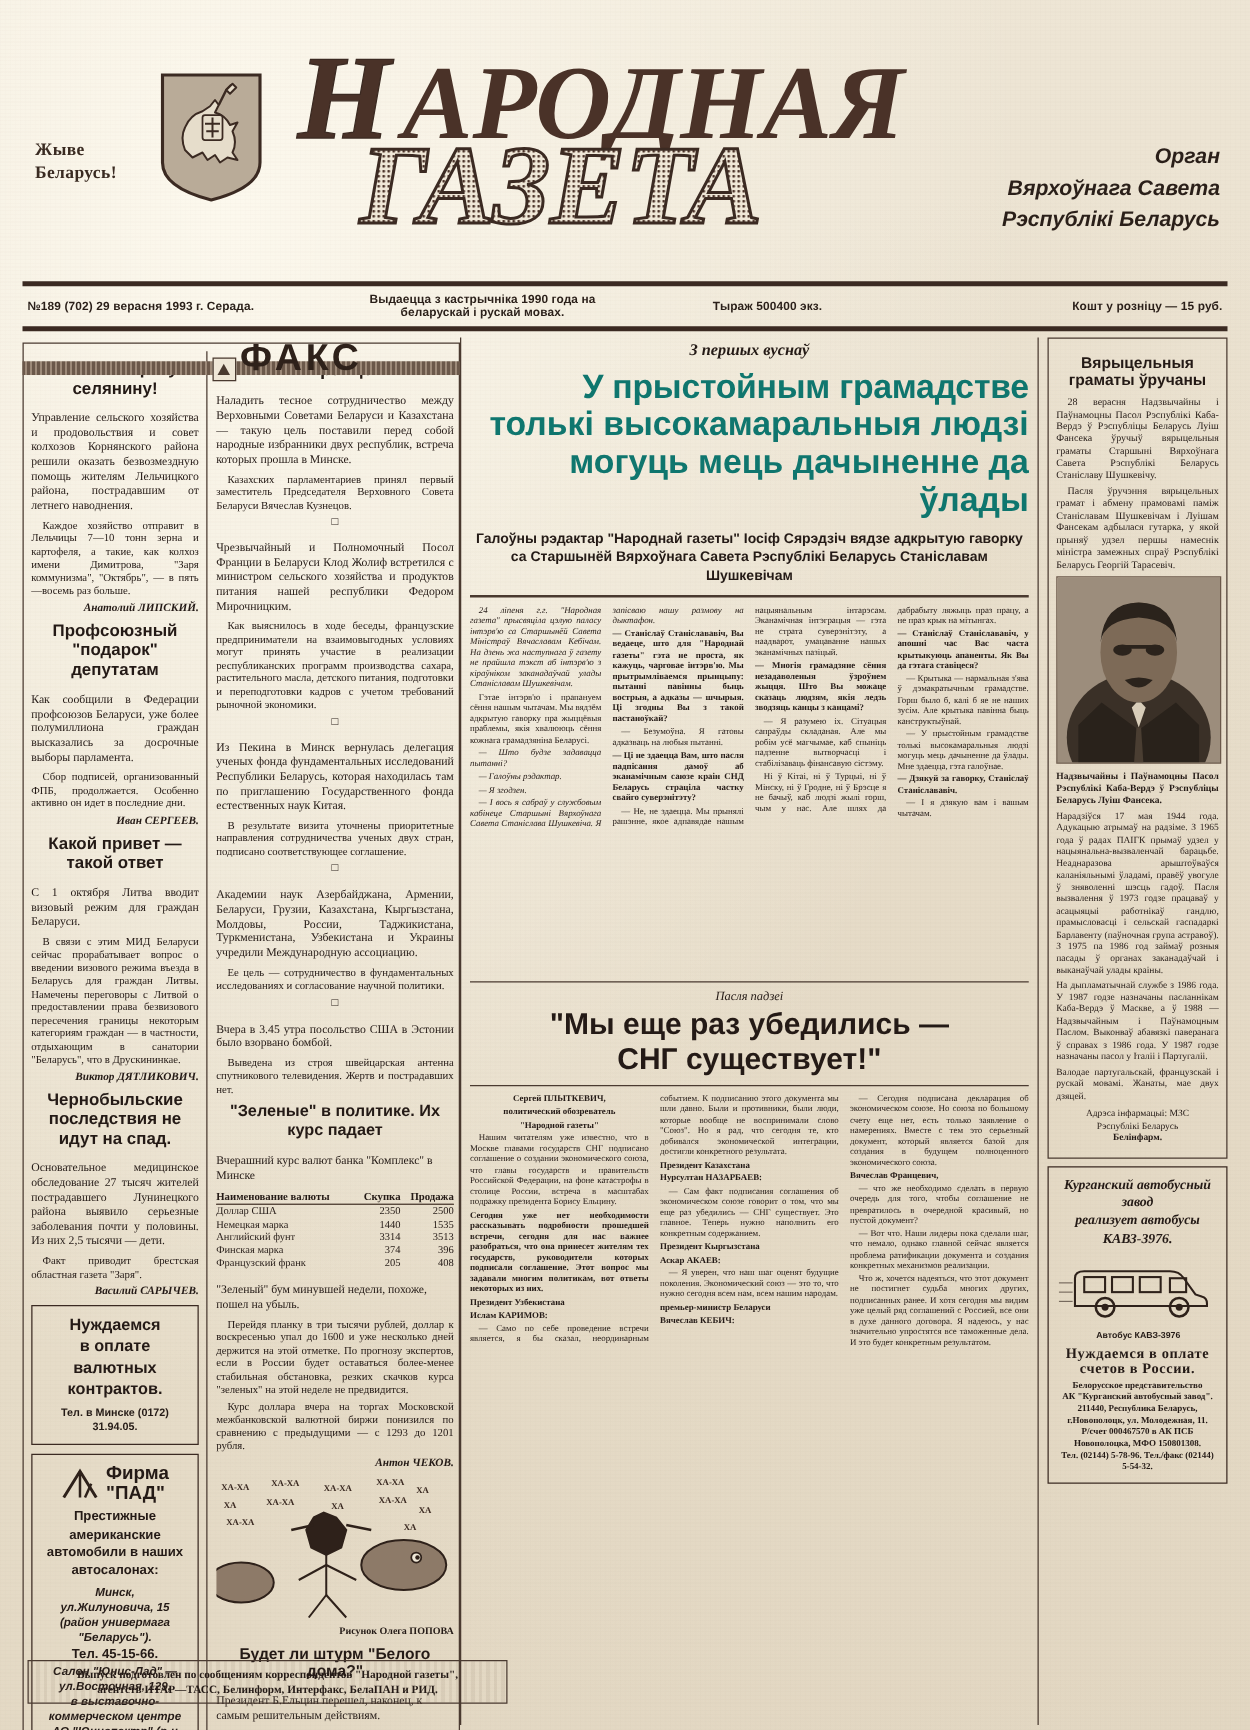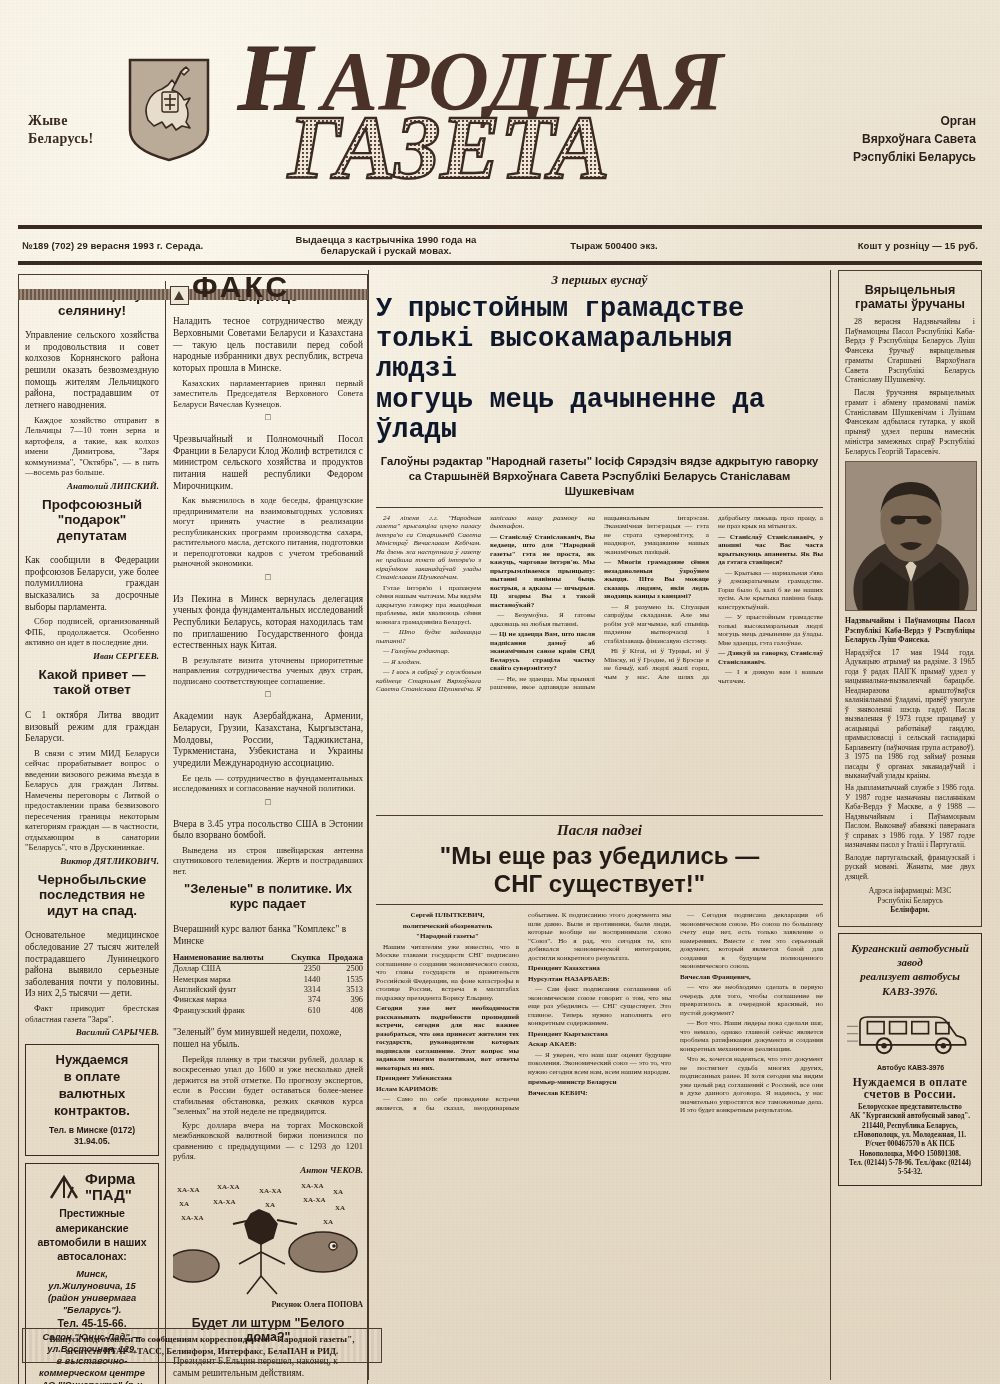--- a/index.html
+++ b/index.html
@@ -26,22 +26,22 @@
 
   
   .masthead{position:relative;height:225px;}
   .zhyve{position:absolute;left:10px;top:112px;font-family:"Liberation Serif",serif;
     font-weight:700;font-size:14px;line-height:1.25;letter-spacing:.3px;color:#3a2b22;}
   .coat{position:absolute;left:110px;top:58px;width:82px;height:104px;}
   .coat svg{display:block;}
   .logo{position:absolute;left:212px;top:24px;width:560px;height:170px;}
   .logo svg{display:block;}
   .organ{position:absolute;right:6px;top:112px;text-align:right;
-    font-family:"Liberation Sans",sans-serif;font-weight:700;font-size:12px;
-    line-height:1.5;color:#2a1f19;}
+    font-family:"Liberation Sans",sans-serif;font-weight:700;font-size:17px;
+    line-height:1.5;color:#2a1f19;font-style:italic;}
 
   .rule-thick{height:4px;background:#3b2a22;margin:0 0 0 0;}
   .issueline{display:flex;justify-content:space-between;align-items:center;
     font-family:"Liberation Sans",sans-serif;font-weight:700;font-size:9.5px;
     padding:5px 4px 5px 4px;color:#2a1f19;letter-spacing:.1px;}
   .issueline .mid{flex:1;text-align:center;}
   .issueline .lead{width:250px;}
   .issueline .right{width:250px;text-align:right;}
 
   
@@ -88,38 +88,38 @@
   .ad .med{font-family:"Liberation Sans",sans-serif;font-weight:700;font-size:10.5px;line-height:1.35;}
   .ad .ital{font-family:"Liberation Sans",sans-serif;font-weight:700;font-style:italic;font-size:9.3px;line-height:1.3;}
   .ad .sml{font-family:"Liberation Sans",sans-serif;font-weight:700;font-size:8.6px;line-height:1.35;}
   .padhdr{display:flex;align-items:center;justify-content:center;gap:6px;margin-bottom:4px;}
   .padlogo{width:30px;height:26px;}
   .padname{font-family:"Liberation Sans",sans-serif;font-weight:700;font-size:15px;line-height:1.05;text-align:left;}
 
   
   .kicker{font-family:"Liberation Serif",serif;font-style:italic;font-weight:700;
     font-size:13px;text-align:center;margin:2px 0 6px;}
-  .bighead{font-family:Liberation Mono, monospace;font-weight:700;text-align:left;
-    color:#0f172a;}
+  .bighead{font-family:Liberation Sans, sans-serif;font-weight:700;text-align:right;
+    color:#0f766e;}
   .bighead .l1{font-size:27px;line-height:1.12;letter-spacing:-.2px;}
   .bighead .l2{font-size:27px;line-height:1.12;}
   .bighead .l3{font-size:27px;line-height:1.12;}
   .sub{font-family:"Liberation Sans",sans-serif;font-weight:700;font-size:11.2px;
     text-align:center;line-height:1.35;margin:9px 0 7px;}
   .hrule{height:1.3px;background:#4a3a30;margin:6px 0;}
 
   .cols4{column-count:4;column-gap:9px;column-rule:none;}
   .cols3{column-count:3;column-gap:9px;}
   .cols4 p,.cols3 p,.cols2 p{font-size:7.1px;line-height:1.2;margin:0 0 2px;text-align:justify;text-indent:7px;}
   .cols4 p.it,.cols3 p.it,.cols2 p.it{font-style:italic;}
   .cols4 p.b,.cols3 p.b,.cols2 p.b{font-weight:700;text-indent:0;}
 
   
-  .kicker2{font-family:"Liberation Serif",serif;font-style:italic;font-weight:700;
-    font-size:15px;text-align:center;margin:6px 0 3px;}
+  .kicker2{font-family:"Liberation Serif",serif;font-style:italic;font-weight:400;
+    font-size:10px;text-align:center;margin:6px 0 3px;}
   .bighead2{font-family:"Liberation Sans",sans-serif;font-weight:700;text-align:center;
     font-size:24px;line-height:1.16;margin-bottom:6px;}
 
   
   .photo{width:100%;height:148px;margin:5px 0;
     background:linear-gradient(160deg,#cbbda9 0%,#9d8c79 30%,#6d5e50 60%,#4a3e34 100%);
     position:relative;overflow:hidden;border:1px solid #6b584a;}
   .photo svg{position:absolute;inset:0;}
   .cap{font-size:7.6px;line-height:1.25;text-align:justify;margin:3px 0;}
 
@@ -129,21 +129,21 @@
   .cartooncap{font-family:"Liberation Serif",serif;font-weight:700;font-size:8px;text-align:right;margin:1px 0 4px;}
 
   
   .busad{border:1.6px solid #3b2a22;padding:7px 8px;margin-top:6px;text-align:center;}
   .busad .t{font-family:"Liberation Serif",serif;font-style:italic;font-weight:700;font-size:11px;line-height:1.3;}
   .busad .lbl{font-family:"Liberation Sans",sans-serif;font-weight:700;font-size:7px;text-align:left;margin-left:30px;}
   .busad .need{font-family:"Liberation Serif",serif;font-weight:700;font-size:11.5px;margin:5px 0 3px;letter-spacing:.5px;}
   .busad .addr{font-size:7.2px;line-height:1.3;font-weight:700;}
 
   
-  .footstrip{border:1.5px solid #4a3a30;margin:6px 4px 0 4px;padding:5px 12px;text-align:center;
+  .footstrip{border:1.5px solid #4a3a30;margin:6px 4px 0 4px;padding:5px 24px;text-align:center;
     background:repeating-linear-gradient(90deg,rgba(120,100,80,.10) 0 3px, rgba(0,0,0,0) 3px 6px);}
   .footstrip div{font-family:"Liberation Serif",serif;font-weight:700;font-size:9px;line-height:1.3;}
 </style>
 </head>
 <body>
 
 <div class="paper"></div>
 <div class="grain"></div>
 
 <div class="wrap">
@@ -332,21 +332,21 @@
                 <td class="n">3314</td>
                 <td class="n">3513</td>
               </tr>
               <tr>
                 <td>Финская марка</td>
                 <td class="n">374</td>
                 <td class="n">396</td>
               </tr>
               <tr>
                 <td>Французский франк</td>
-                <td class="n">610</td>
+                <td class="n">205</td>
                 <td class="n">408</td>
               </tr>
             </tbody>
           </table>
 
           <p class="lead" style="text-align:left">"Зеленый" бум минувшей недели, похоже, пошел на убыль.</p>
           <p class="bod">Перейдя планку в три тысячи рублей, доллар к воскресенью упал до 1600 и уже несколько дней держится на этой отметке. По прогнозу экспертов, если в России будет оставаться более-менее стабильная обстановка, резких скачков курса "зеленых" на этой неделе не предвидится.</p>
           <p class="bod">Курс доллара вчера на торгах Московской межбанковской валютной биржи понизился по сравнению с предыдущими — с 1293 до 1201 рубля.</p>
           <p class="sig">Антон ЧЕКОВ.</p>
 

